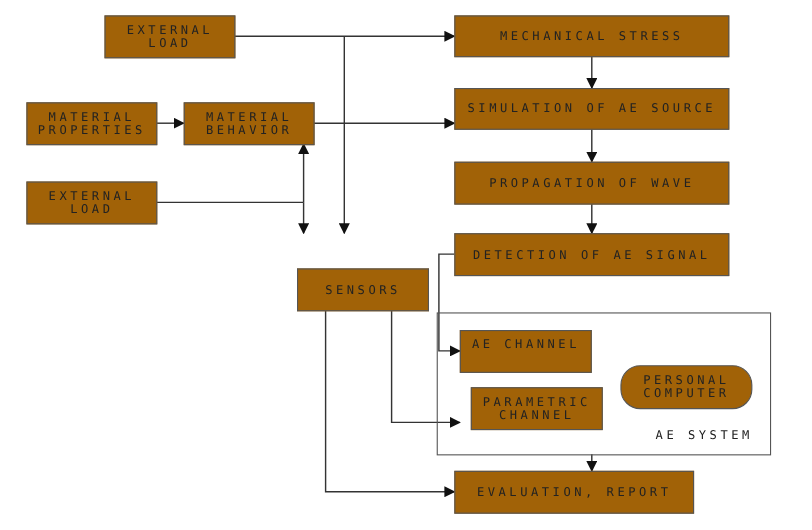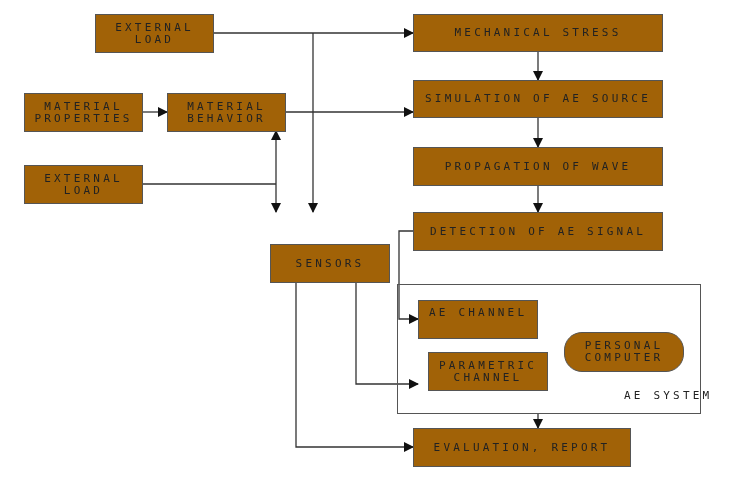--- a/index.html
+++ b/index.html
@@ -46,21 +46,21 @@
 
       <path d="M356,250 L356,384 L418,384" marker-end="url(#arr)"></path>
 
       <path d="M296,250 L296,447 L413,447" marker-end="url(#arr)"></path>
 
       <path d="M538,413 L538,428" marker-end="url(#arr)"></path>
     </g>
   </svg>
 
   <div class="box container" style="left:397px;top:284px;width:304px;height:130px;"></div>
-  <span class="lbl" style="left:624px;top:390px;">AE SYSTEM</span>
+  <span class="lbl" style="left:596px;top:390px;">AE SYSTEM</span>
 
   <div class="box" style="left:95px;top:14px;width:119px;height:39px;">EXTERNAL
 LOAD</div>
   <div class="box" style="left:24px;top:93px;width:119px;height:39px;">MATERIAL
 PROPERTIES</div>
   <div class="box" style="left:167px;top:93px;width:119px;height:39px;">MATERIAL
 BEHAVIOR</div>
   <div class="box" style="left:24px;top:165px;width:119px;height:39px;">EXTERNAL
 LOAD</div>
   <div class="box" style="left:270px;top:212px;width:120px;height:39px;margin-top:32px;">SENSORS</div>

